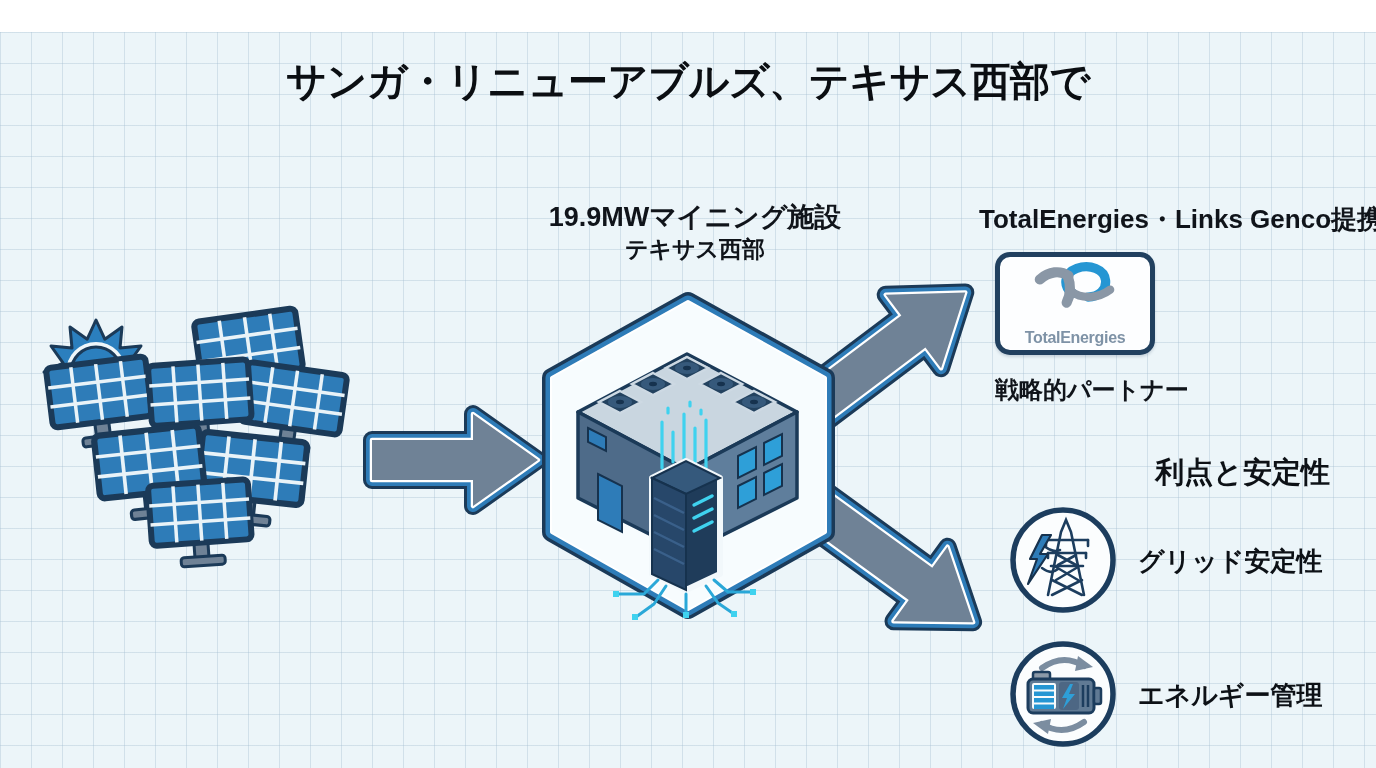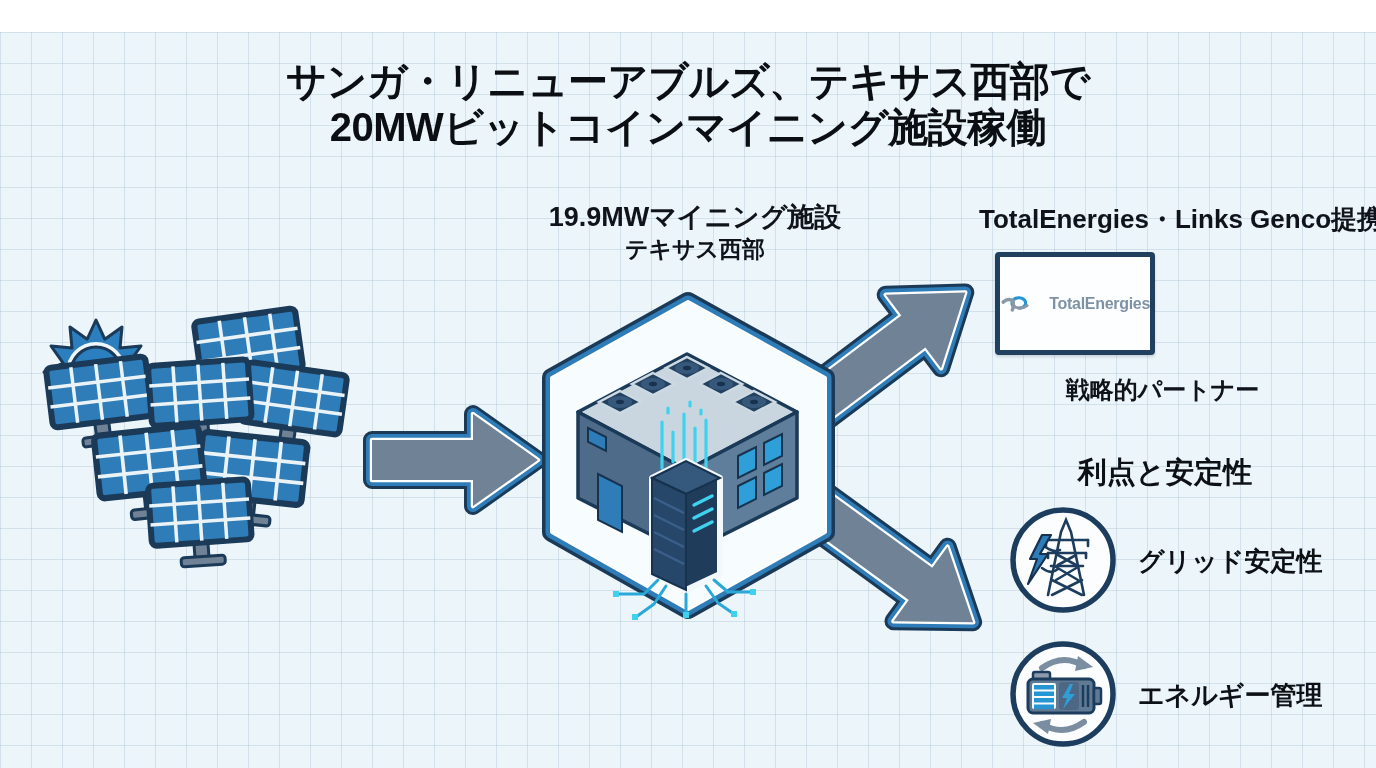--- a/index.html
+++ b/index.html
@@ -20,43 +20,42 @@
     font-weight:bold;font-size:40px;line-height:46px;letter-spacing:-.5px;color:#0b0e12;
   }
   .node-label{text-align:center;font-weight:bold;color:#10141a;}
   .node-label .h1{font-size:27px;line-height:34px;}
   .node-label .h2{font-size:23px;line-height:30px;}
   .solar-label{left:55px;top:168px;width:340px;}
   .mining-label{left:500px;top:168px;width:390px;}
   .partners-heading{left:930px;top:170px;width:446px;text-align:center;font-weight:bold;font-size:26px;color:#10141a;padding-left:28px;}
   .logo-row{left:995px;top:220px;display:flex;gap:12px;}
   .logo-card{
-    width:150px;height:93px;background:#fdfeff;border:5px solid #21405f;border-radius:4px;
-    display:flex;align-items:center;justify-content:center;gap:19px;
+    width:150px;height:93px;background:#fdfeff;border:5px solid #21405f;border-radius:15px;
+    display:flex;flex-direction:column;align-items:center;justify-content:center;gap:19px;
     box-shadow:0 2px 3px rgba(27,58,88,.18);
   }
   .te-wordmark{font-size:16px;font-weight:bold;color:#7e92a6;letter-spacing:-.3px;}
   .lg-wordmark{font-size:20px;font-weight:bold;letter-spacing:-.3px;}
   .lg-primary{color:#1c3a5c;}
   .lg-secondary{color:#8a97a6;}
-  .caption{left:995px;top:342px;width:335px;text-align:center;font-weight:bold;font-size:24px;color:#10141a;}
-  .benefits-heading{left:1000px;top:421px;width:330px;text-align:center;font-weight:bold;font-size:29px;color:#0d1116;}
+  .caption{left:995px;top:342px;width:335px;text-align:left;font-weight:bold;font-size:24px;color:#10141a;}
+  .benefits-heading{left:1000px;top:421px;width:330px;text-align:right;font-weight:bold;font-size:29px;color:#0d1116;}
   .benefit-label{font-weight:bold;font-size:26px;color:#0d1116;}
   .benefit-label-1{left:1138px;top:512px;width:220px;}
   .benefit-label-2{left:1138px;top:646px;width:220px;}
   svg{display:block;}
 </style>
 </head>
 <body>
 
 <div class="stage">
 
   <div class="abs title">
     <div>サンガ・リニューアブルズ、テキサス西部で</div>
-    <div>20MWビットコインマイニング施設稼働</div>
   </div>
 
   <div class="abs node-label mining-label">
     <div class="h1">19.9MWマイニング施設</div>
     <div class="h2">テキサス西部</div>
   </div>
   <div class="abs partners-heading">TotalEnergies・Links Genco提携</div>
 
   <svg class="abs" style="left:0;top:0;" width="1376" height="768" viewBox="0 0 1376 768">
     <defs>

